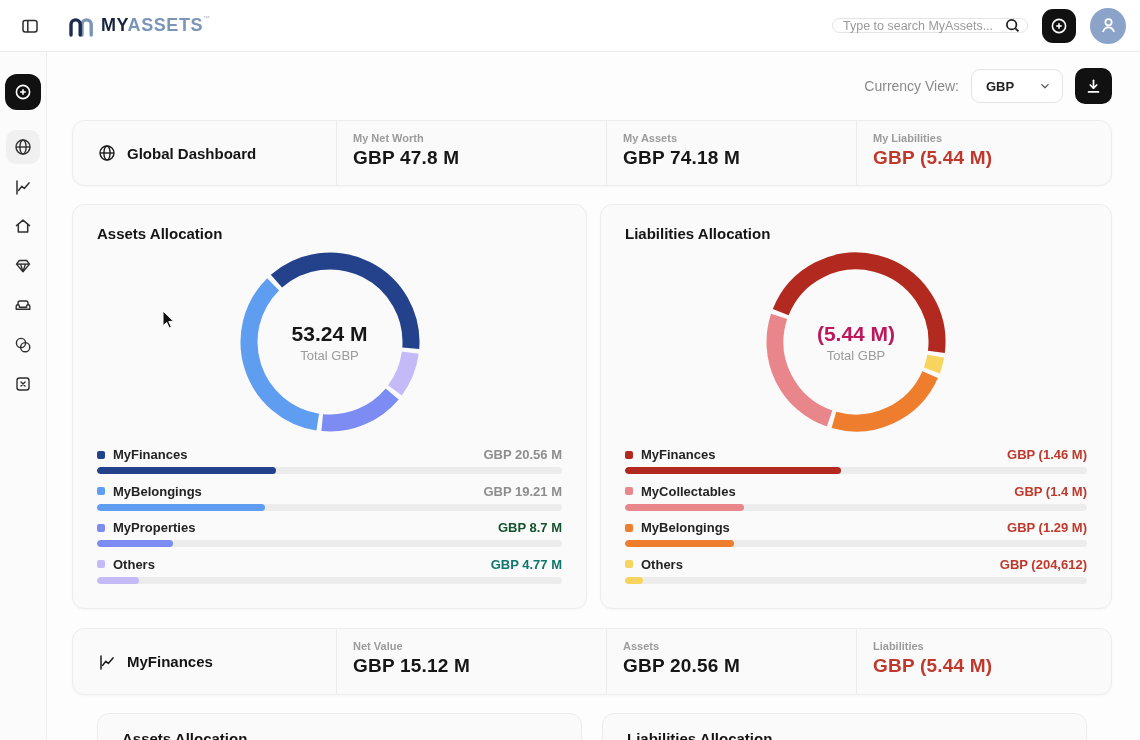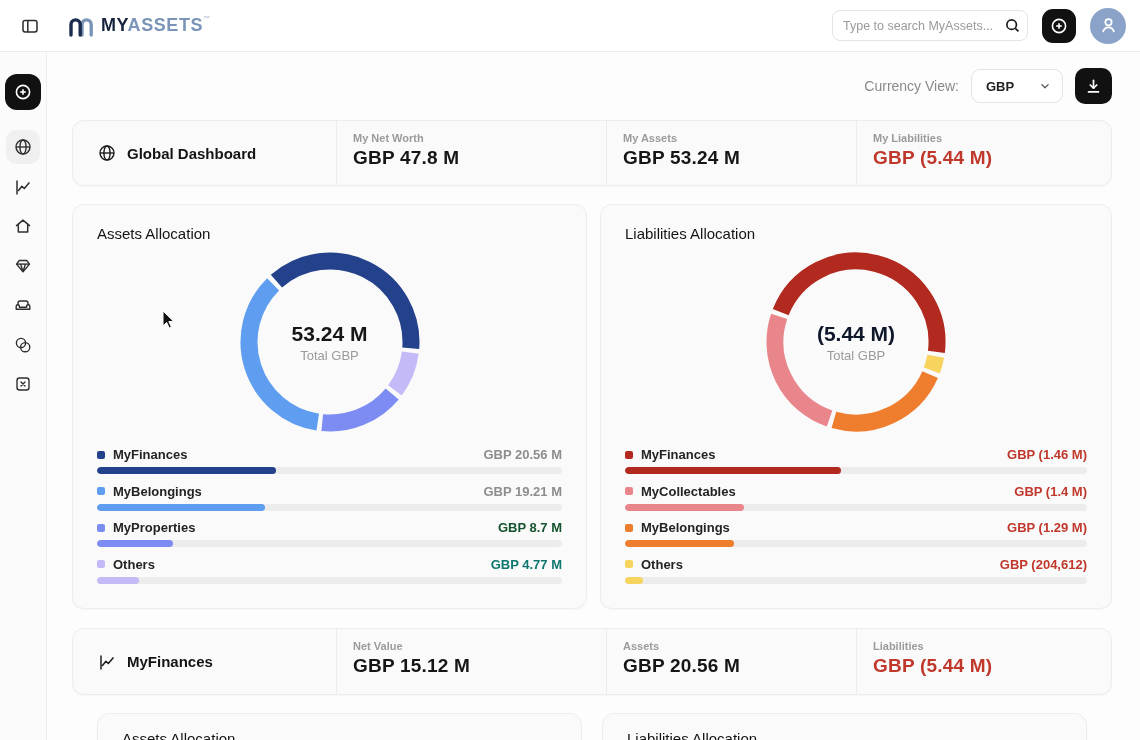--- a/index.html
+++ b/index.html
@@ -9,21 +9,21 @@
   
   .topbar { height:52px; background:#fff; border-bottom:1px solid #ececec;
     display:flex; align-items:center; padding:0 14px 0 16px; position:relative; z-index:5; }
   .tb-toggle { width:28px; height:28px; display:flex; align-items:center; justify-content:center;
     border-radius:6px; cursor:pointer; }
   .logo { display:flex; align-items:center; gap:7px; margin-left:24px; cursor:pointer; }
   .logo-text { font-size:18px; font-weight:800; letter-spacing:.6px; }
   .logo-my { color:#16233f; } .logo-assets { color:#7b95b8; }
   .logo-tm { font-size:7px; color:#b9c4d2; vertical-align:top; }
   .tb-right { margin-left:auto; display:flex; align-items:center; gap:14px; }
-  .searchbox { width:196px; height:31px; border:1px solid #e4e4e4; border-radius:8px; background:#fff;
+  .searchbox { width:196px; height:15px; border:1px solid #e4e4e4; border-radius:8px; background:#fff;
     display:flex; align-items:center; padding:0 24px 0 10px; }
   .searchbox input { border:none; outline:none; flex:1; font-size:12.5px; color:#333; background:transparent;
     font-family:"Liberation Sans", sans-serif; }
   .searchbox input::placeholder { color:#9a9a9a; }
   .btn-dark { background:#111; border-radius:11px; display:flex; align-items:center; justify-content:center;
     cursor:pointer; border:none; }
   .tb-add { width:34px; height:34px; }
   .avatar { width:36px; height:36px; border-radius:50%; background:#8ba3c9; display:flex;
     align-items:center; justify-content:center; cursor:pointer; }
 
@@ -52,21 +52,21 @@
   .stat-card { margin-top:14px; height:66px; display:grid; grid-template-columns:263px 270px 250px 1fr; }
   .stat-title { display:flex; align-items:center; gap:10px; padding-left:24px;
     font-size:15px; font-weight:700; color:#141414; }
   .stat { border-left:1px solid #ececec; padding:11px 0 0 16px; }
   .stat-label { font-size:11px; color:#9b9b9b; margin-bottom:3px;font-weight:bold; }
   .stat-value { font-size:19px; font-weight:700; color:#161616; letter-spacing:.2px; }
   .stat-value.neg { color:#c0382b; }
 
   .charts-row { display:grid; grid-template-columns:515px 1fr; gap:13px; margin-top:18px; }
   .chart-card { height:405px; padding:20px 24px 0 24px; overflow:hidden; }
-  .chart-title { font-size:15px; font-weight:400; color:#141414; }
+  .chart-title { font-size:15px; font-weight:700; color:#141414; }
   .donut-wrap { width:180px; height:180px; margin:10px auto 0 auto; position:relative; }
   .donut-center { position:absolute; inset:0; display:flex; flex-direction:column;
     align-items:center; justify-content:center; }
   .donut-value { font-size:21px; font-weight:800; color:#161616; }
   .donut-sub { font-size:13px; color:#9b9b9b; margin-top:2px; }
 
   .legend { margin-top:15px; }
   .legend-row { margin-bottom:9.5px; }
   .legend-top { display:flex; align-items:center; margin-bottom:5px; }
   .dot { width:8px; height:8px; border-radius:2px; margin-right:8px; flex-shrink:0; }
@@ -208,21 +208,21 @@
             <line x1="3" y1="10" x2="17" y2="10"></line>
         </svg>
         <span>Global Dashboard</span>
       </div>
       <div class="stat">
           <div class="stat-label">My Net Worth</div>
           <div class="stat-value">GBP 47.8 M</div>
         </div>
         <div class="stat">
           <div class="stat-label">My Assets</div>
-          <div class="stat-value">GBP 53.24 M</div>
+          <div class="stat-value">GBP 74.18 M</div>
         </div>
         <div class="stat">
           <div class="stat-label">My Liabilities</div>
           <div class="stat-value neg">GBP (5.44 M)</div>
         </div>
     </div>
 
     <div class="charts-row">
       <div class="card chart-card">
         <div class="chart-title">Assets Allocation</div>
@@ -289,21 +289,21 @@
         <div class="donut-wrap">
           <div>
               <svg width="180" height="180">
                 <path d="M 14.68810464305163 60.1819112325411 A 81 81 0 0 1 170.3950220161675 99.88131747389698" fill="none" stroke="#b22a1f" stroke-width="17"></path>
                 <path d="M 169.7180772055413 104.35368129266345 A 81 81 0 0 1 165.85256627118488 118.41457707015019" fill="none" stroke="#f6d45e" stroke-width="17"></path>
                 <path d="M 164.14814977716617 122.60447645067978 A 81 81 0 0 1 67.90256219519239 167.92755124128217" fill="none" stroke="#ef7d2e" stroke-width="17"></path>
                 <path d="M 63.586984120983814 166.57253157741906 A 81 81 0 0 1 13.141043056795766 64.43242800728474" fill="none" stroke="#e8868b" stroke-width="17"></path>
               </svg>
             </div>
           <div class="donut-center">
-            <div class="donut-value" style="color: #0f172a;">(5.44 M)</div>
+            <div class="donut-value" style="color: #be185d;">(5.44 M)</div>
             <div class="donut-sub">Total GBP</div>
           </div>
         </div>
         <div class="legend">
             <div class="legend-row">
               <div class="legend-top">
                 <span class="dot" style="background: rgb(178, 42, 31);"></span>
                 <span class="legend-label">MyFinances</span>
                 <span class="legend-amount" style="color: rgb(192, 56, 43);">GBP (1.46 M)</span>
               </div>

